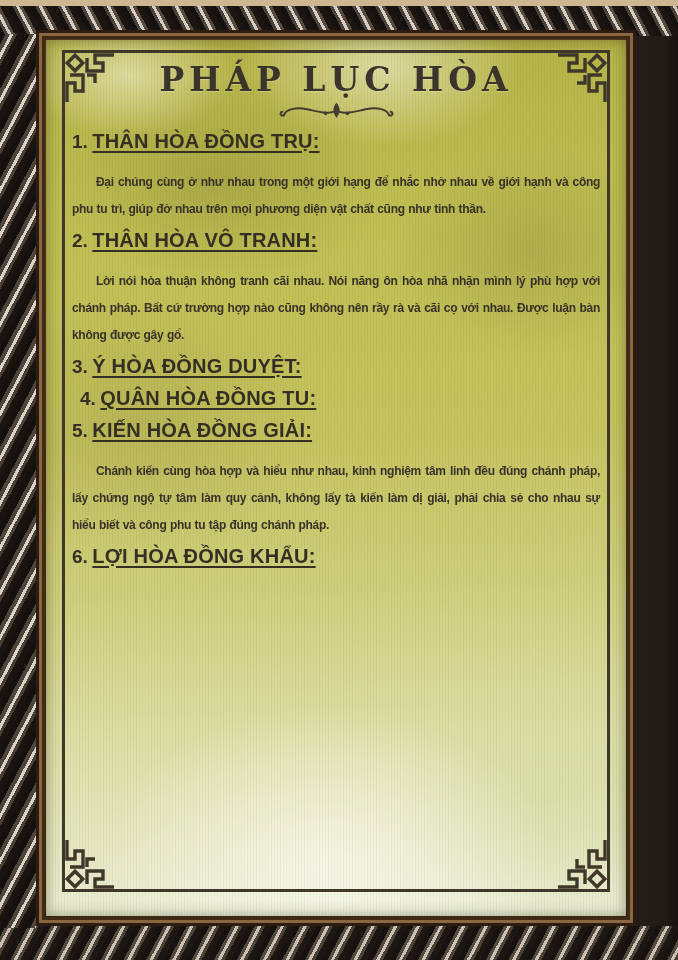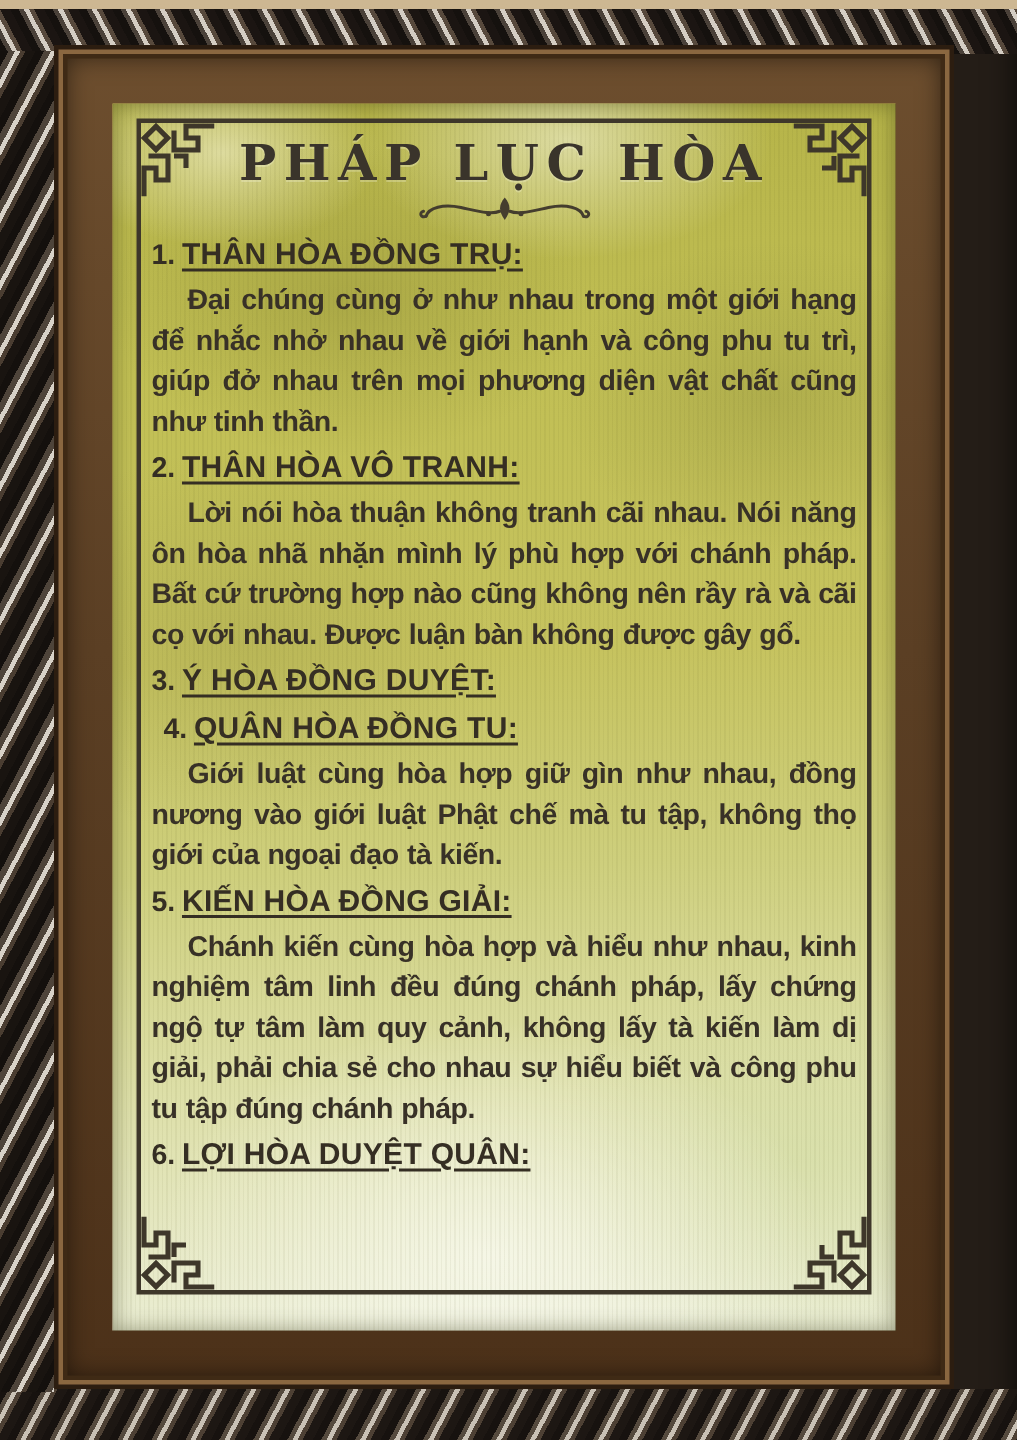--- a/index.html
+++ b/index.html
@@ -25,21 +25,21 @@
     background:repeating-linear-gradient(62deg,#120f0c 0 5px,#46false 0,#463c33 5px 9px,#dcd6cc 9px 12px,#514437 12px 15px,#161210 15px 21px);}
   
   .frame-wood{
     position:absolute;left:36px;top:30px;right:42px;bottom:34px;
     background:linear-gradient(180deg,#6d4e2e 0%,#5b3f24 45%,#4c3119 100%);
     box-shadow:
       inset 0 0 0 3px #2c1d10,
       inset 0 0 0 6px #8a6740,
       inset 0 0 0 9px #3f2a15,
       inset 0 0 16px 8px rgba(0,0,0,.55);
-    padding:39px;box-sizing:border-box;
+    padding:10px;box-sizing:border-box;
   }
   
   .poster{
     position:relative;width:100%;height:100%;box-sizing:border-box;overflow:hidden;
     background:
       repeating-linear-gradient(90deg,rgba(70,70,20,.06) 0 1px,rgba(255,255,255,0) 1px 3px),
       radial-gradient(150px 90px at 14% 4%,rgba(246,244,214,.6),rgba(246,244,214,0) 70%),
       radial-gradient(190px 110px at 58% 3%,rgba(250,250,232,.55),rgba(250,250,232,0) 72%),
       radial-gradient(230px 150px at 30% 16%,rgba(115,112,38,.26),rgba(115,112,38,0) 70%),
       radial-gradient(200px 150px at 84% 24%,rgba(110,110,42,.22),rgba(110,110,42,0) 70%),
@@ -76,21 +76,21 @@
   .section{margin-top:2px;}
   .heading-line{line-height:28px;white-space:nowrap;}
   .section:nth-of-type(1) .heading-line{padding-left:12px;}
   .section:nth-of-type(5) .heading-line{padding-left:8px;}
   .num{font-weight:bold;font-size:19px;letter-spacing:0;}
   .heading{
     font-weight:bold;font-size:20px;letter-spacing:.2px;
     text-decoration:underline;text-decoration-thickness:2px;text-underline-offset:3px;
   }
   .body-text{
-    margin:1px 0 3px;font-size:19px;font-weight:bold;
+    margin:12px 0 3px;font-size:12px;font-weight:bold;
     line-height:27px;text-align:justify;text-indent:24px;
     letter-spacing:-.3px;word-spacing:.5px;color:#383127;
   }
 </style>
 </head>
 <body>
 
 <div>
 
   <div class="frame-rope">
@@ -185,34 +185,33 @@
             <span class="num">3.</span>
             <span class="heading">Ý HÒA ĐỒNG DUYỆT:</span>
           </div>
         </div>
 
         <div class="section">
           <div class="heading-line">
             <span class="num">4.</span>
             <span class="heading">QUÂN HÒA ĐỒNG TU:</span>
           </div>
-          <p class="body-text">Giới luật cùng hòa hợp giữ gìn như nhau, đồng nương vào giới luật Phật chế mà tu tập, không thọ giới của ngoại đạo tà kiến.</p>
         </div>
 
         <div class="section">
           <div class="heading-line">
             <span class="num">5.</span>
             <span class="heading">KIẾN HÒA ĐỒNG GIẢI:</span>
           </div>
           <p class="body-text">Chánh kiến cùng hòa hợp và hiểu như nhau, kinh nghiệm tâm linh đều đúng chánh pháp, lấy chứng ngộ tự tâm làm quy cảnh, không lấy tà kiến làm dị giải, phải chia sẻ cho nhau sự hiểu biết và công phu tu tập đúng chánh pháp.</p>
         </div>
 
         <div class="section">
           <div class="heading-line">
             <span class="num">6.</span>
-            <span class="heading">LỢI HÒA DUYỆT QUÂN:</span>
+            <span class="heading">LỢI HÒA ĐỒNG KHẨU:</span>
           </div>
         </div>
 
       </div>
     </div>
   </div>
 </div>
 
 </body></html>

